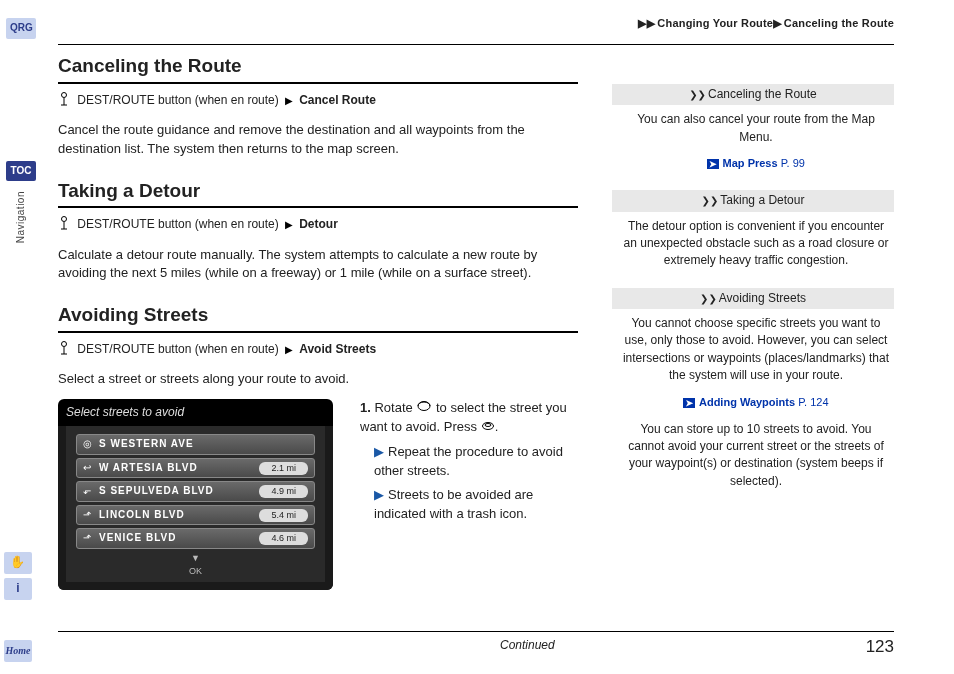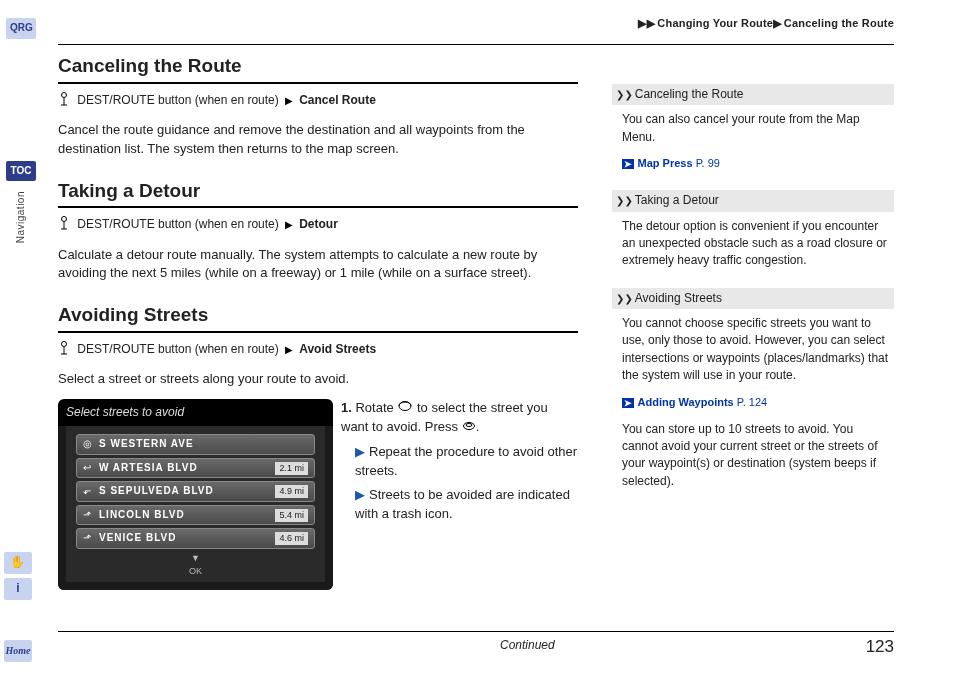--- a/index.html
+++ b/index.html
@@ -13,35 +13,35 @@
   .vlabel{writing-mode:vertical-rl;transform:rotate(180deg);font-size:10px;color:#444;margin-top:8px;letter-spacing:.5px;}
   .side-icons{position:absolute;left:3px;bottom:12px;width:30px;display:flex;flex-direction:column;gap:4px;align-items:center;}
   .sicon{width:28px;height:22px;background:#c7d3ef;border-radius:2px;display:flex;align-items:center;justify-content:center;font-size:12px;color:#2d3d8a;}
   .home{font-family:cursive;font-style:italic;font-size:10px;font-weight:bold;margin-top:36px;}
   .main{position:absolute;left:58px;top:52px;width:520px;}
   h2{font-size:19px;font-weight:bold;margin-bottom:8px;border-bottom:2px solid #000;padding-bottom:2px;}
   .crumb-line{margin:4px 0 10px 0;font-size:12px;}
   .crumb-icon{display:inline-block;vertical-align:-2px;margin-right:4px;}
   .crumb-play{font-size:10px;color:#000;margin:0 3px;}
   .para{margin-bottom:18px;font-size:13px;}
-  .step-row{display:flex;gap:8px;margin-top:5px;}
+  .step-row{display:flex;gap:27px;margin-top:5px;}
   .screenshot{width:275px;flex-shrink:0;}
   .scr-title{background:#000;color:#ddd;font-size:12px;font-style:italic;padding:5px 8px;border-top-left-radius:6px;border-top-right-radius:6px;}
   .scr-body{background:#2a2a2a;padding:8px 10px 4px 10px;border-radius:0 0 6px 6px;border-left:8px solid #1a1a1a;border-right:8px solid #1a1a1a;border-bottom:8px solid #1a1a1a;}
   .scr-row{display:flex;align-items:center;background:linear-gradient(#6a6a6a,#4a4a4a);border:1px solid #888;border-radius:3px;padding:2px 6px;margin-bottom:3px;color:#fff;font-family:"Arial Narrow",Arial;font-size:10px;letter-spacing:1px;}
   .scr-row .ric{width:16px;display:inline-block;}
   .scr-row .rtxt{flex:1;font-weight:bold;}
-  .scr-row .rmi{background:#ddd;color:#222;padding:0 4px;border-radius:0;font-size:9px;letter-spacing:0;}
+  .scr-row .rmi{background:#ddd;color:#222;padding:0 12px;border-radius:6px;font-size:9px;letter-spacing:0;}
   .scr-ok{text-align:center;color:#bbb;font-size:9px;margin-top:2px;}
   .steps{flex:1;font-size:13px;}
   .stepnum{font-weight:bold;}
   .sub{margin:6px 0 0 14px;color:#222;}
   .sub .tri{color:#1a58a6;margin-right:4px;}
   .info{position:absolute;left:612px;top:84px;width:282px;font-size:12px;}
-  .info-block{margin-bottom:18px;}
+  .info-block{margin-bottom:18px;text-align:center;}
   .info-head{background:#e8e8e8;padding:2px 4px;font-size:12px;margin-bottom:6px;}
   .info-head .harr{font-size:10px;margin-right:2px;}
   .info-body{padding:0 4px 0 10px;}
   .info-body p{margin-bottom:10px;}
   .xref{color:#0033aa;font-weight:bold;font-size:11px;}
   .xref .xicon{background:#0033aa;color:#fff;padding:0 2px;margin-right:4px;font-size:9px;}
   .xref .pg{color:#0033aa;font-weight:normal;}
   .continued{position:absolute;bottom:20px;left:500px;font-style:italic;font-size:12px;text-align:right;}
   .pnum{position:absolute;bottom:14px;right:60px;font-size:17px;}
   .hr-bot{position:absolute;bottom:42px;left:58px;right:60px;height:1px;background:#000;}

